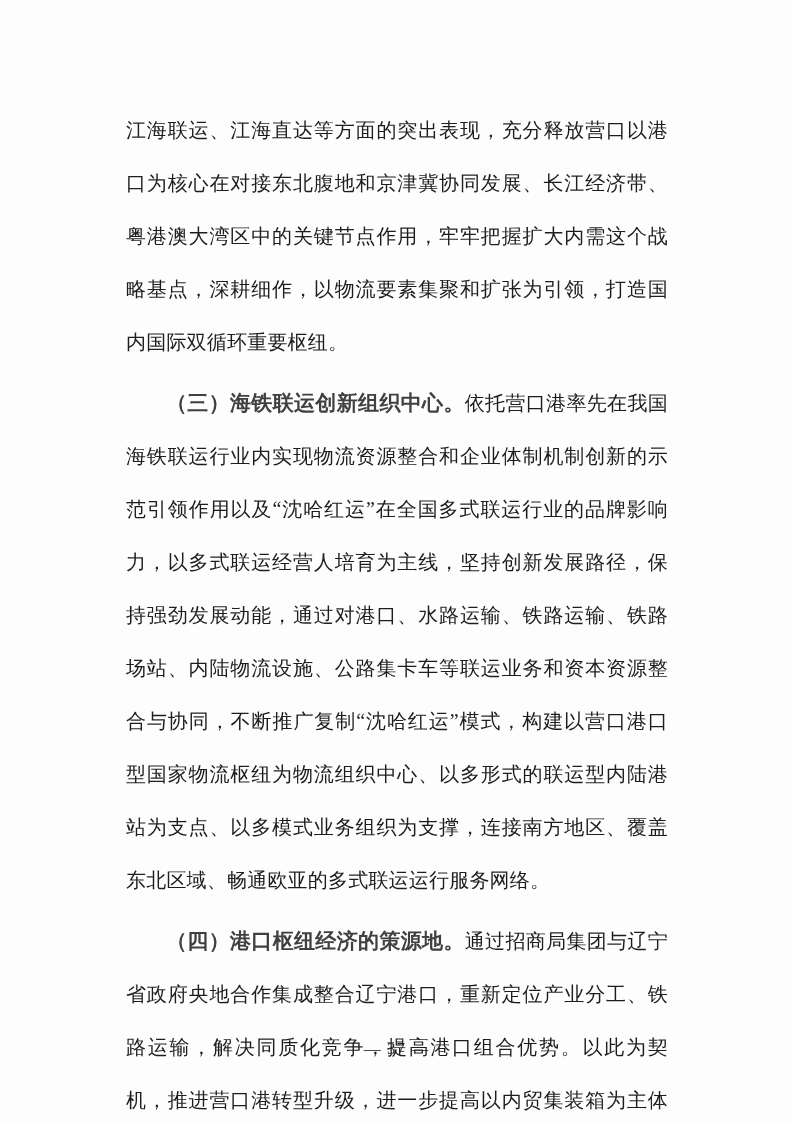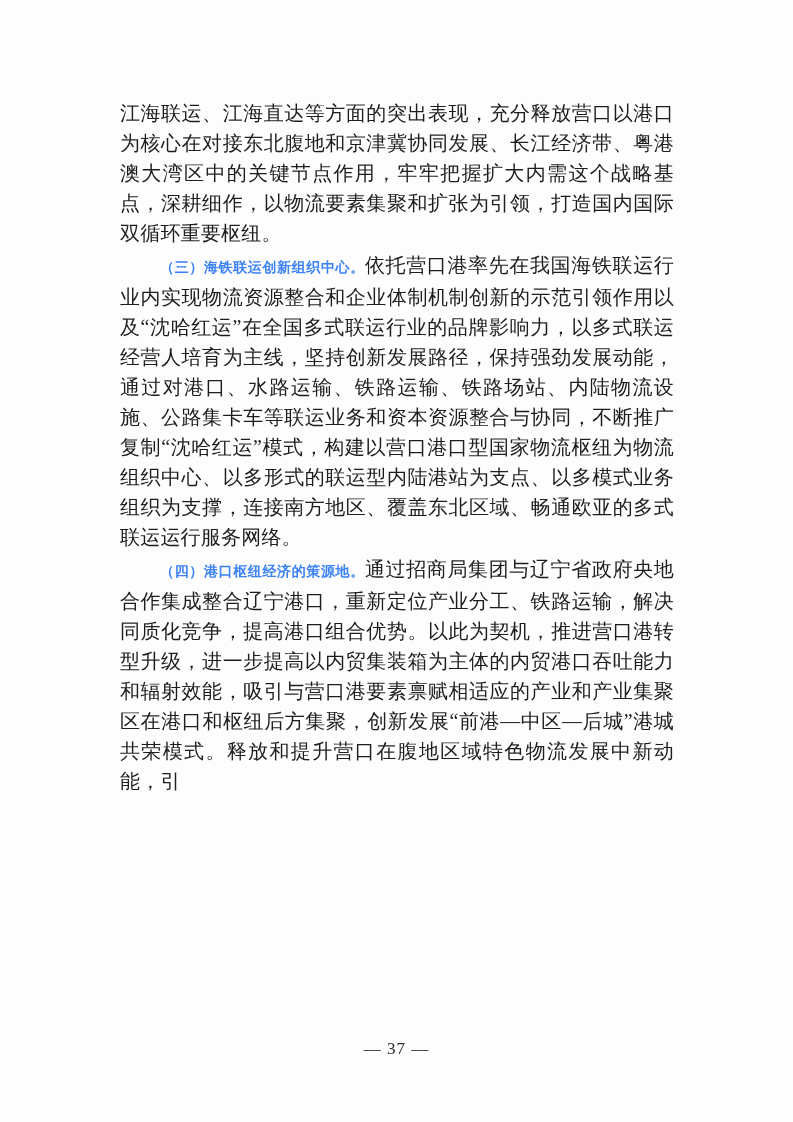--- a/index.html
+++ b/index.html
@@ -16,35 +16,35 @@
     color: #1d1d1d;
     overflow: hidden;
   }
   .content {
     position: absolute;
     left: 118px;
     top: 96px;
     width: 558px;
   }
   .para {
-    margin: 2px;
+    margin: 8px;
     font-size: 20px;
-    line-height: 30px;
+    line-height: 53px;
     text-align: justify;
     text-justify: inter-ideograph;
     letter-spacing: 0.2px;
   }
   .para.indent {
     text-indent: 2em;
   }
   .run-bold {
     font-weight: bold;
-    font-family: Liberation Sans, sans-serif;
-    font-size: 14px;
-    color: #3b82f6;
+    font-family: Liberation Serif, serif;
+    font-size: 21px;
+    color: #404040;
   }
   .footer {
     position: absolute;
     top: 1036px;
     left: 0;
     width: 100%;
     text-align: center;
     font-size: 17px;
     line-height: 26px;
     color: #2b2b2b;

